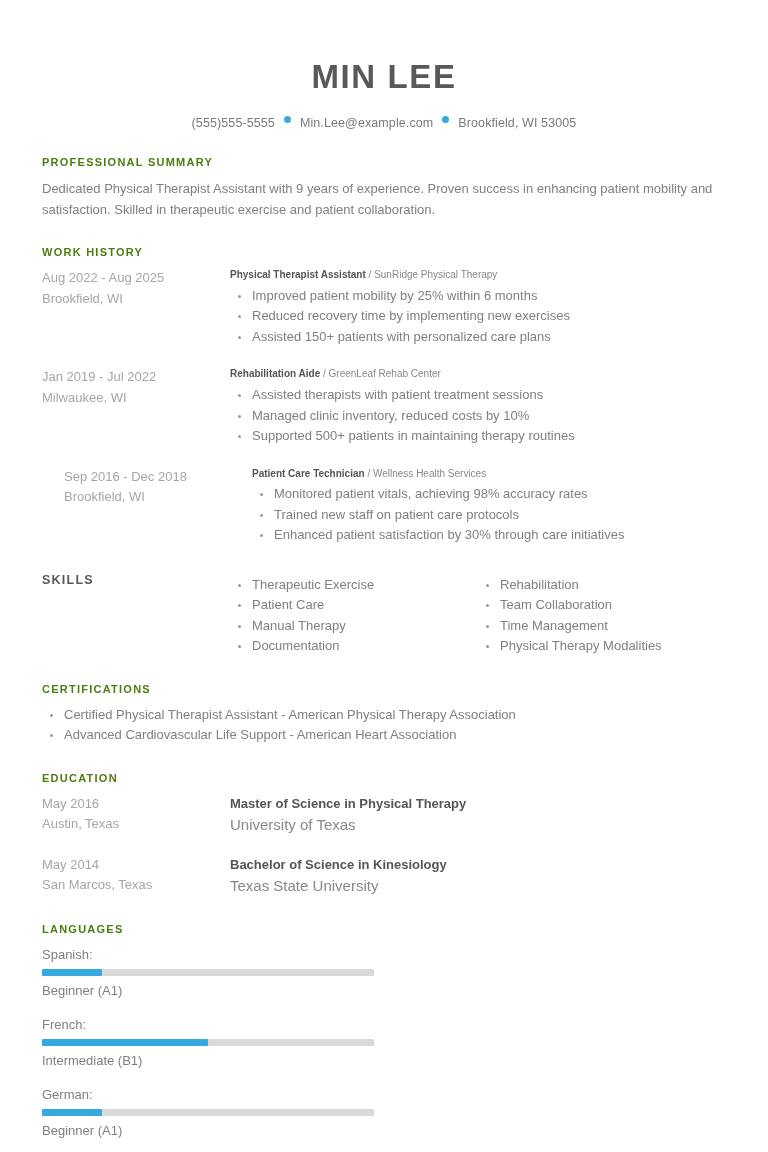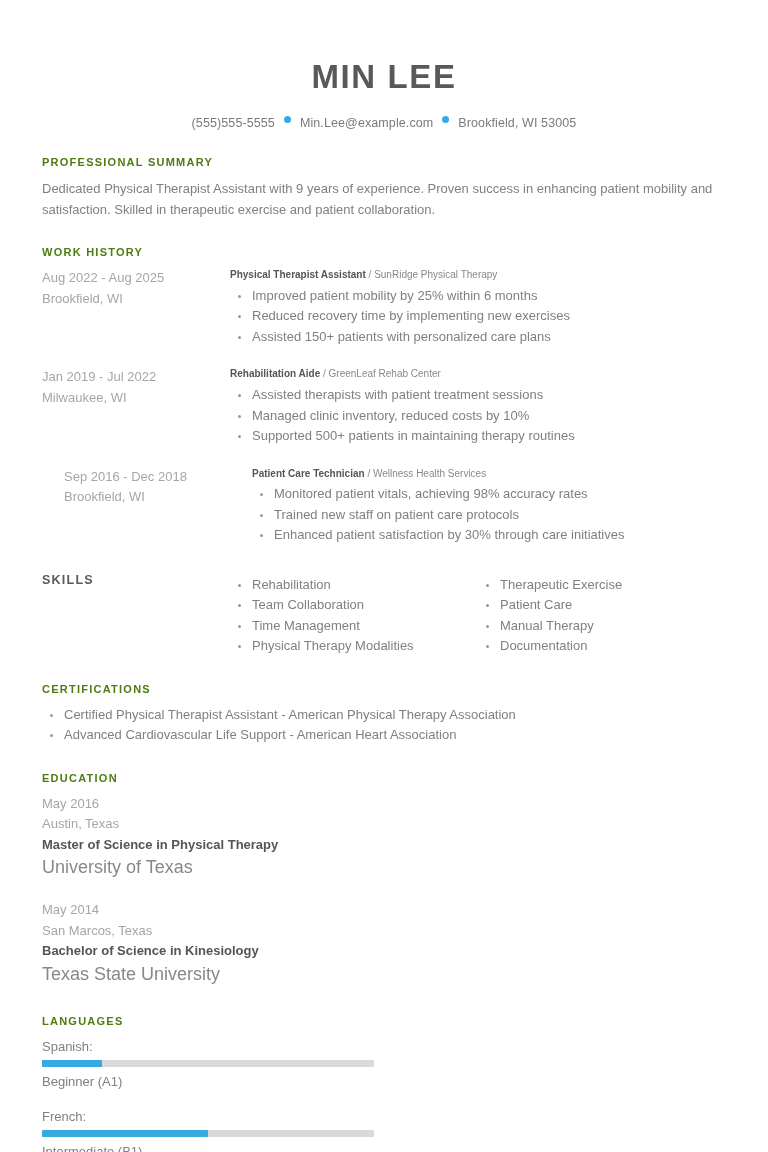--- a/index.html
+++ b/index.html
@@ -78,24 +78,24 @@
   }
   .skills-cols { flex: 1; display: flex; }
   .skills-col { width: 50%; }
 
   
   .certs { margin-top: 4px; }
   .certs li { padding-left: 31px; }
   .certs li::before { left: 17px; }
 
   
-  .edu-row { display: flex; margin-bottom: 18px; flex-direction: column; }
+  .edu-row { display: flex; margin-bottom: 18px; }
   .edu-row:last-child { margin-bottom: 0; }
   .edu-degree { font-size: 13px; font-weight: bold; color: #555555; line-height: 1.5; }
-  .edu-school { font-size: 18px; color: #888888; line-height: 1.55; }
+  .edu-school { font-size: 15px; color: #888888; line-height: 1.55; }
 
   
   .lang-grid {
     display: flex; flex-wrap: wrap;
     column-gap: 13px; row-gap: 0;
     margin-top: 2px;
     flex-direction: column;
   }
   .lang-item { width: 332px; margin-bottom: 15px; }
   .lang-name { font-size: 13px; color: #808080; line-height: 1.5; }
@@ -193,32 +193,32 @@
 
     </div>
   </div>
 
   <div class="section">
     <div class="skills-wrap">
       <div class="skills-label">SKILLS</div>
       <div class="skills-cols">
         <div class="skills-col">
           <ul class="bl">
+            <li>Therapeutic Exercise</li>
+            <li>Patient Care</li>
+            <li>Manual Therapy</li>
+            <li>Documentation</li>
+          </ul>
+        </div>
+        <div class="skills-col">
+          <ul class="bl">
             <li>Rehabilitation</li>
             <li>Team Collaboration</li>
             <li>Time Management</li>
             <li>Physical Therapy Modalities</li>
-          </ul>
-        </div>
-        <div class="skills-col">
-          <ul class="bl">
-            <li>Therapeutic Exercise</li>
-            <li>Patient Care</li>
-            <li>Manual Therapy</li>
-            <li>Documentation</li>
           </ul>
         </div>
       </div>
     </div>
   </div>
 
   <div class="section">
     <div class="sec-title">CERTIFICATIONS</div>
     <ul class="bl certs">
       <li>Certified Physical Therapist Assistant - American Physical Therapy Association</li>

